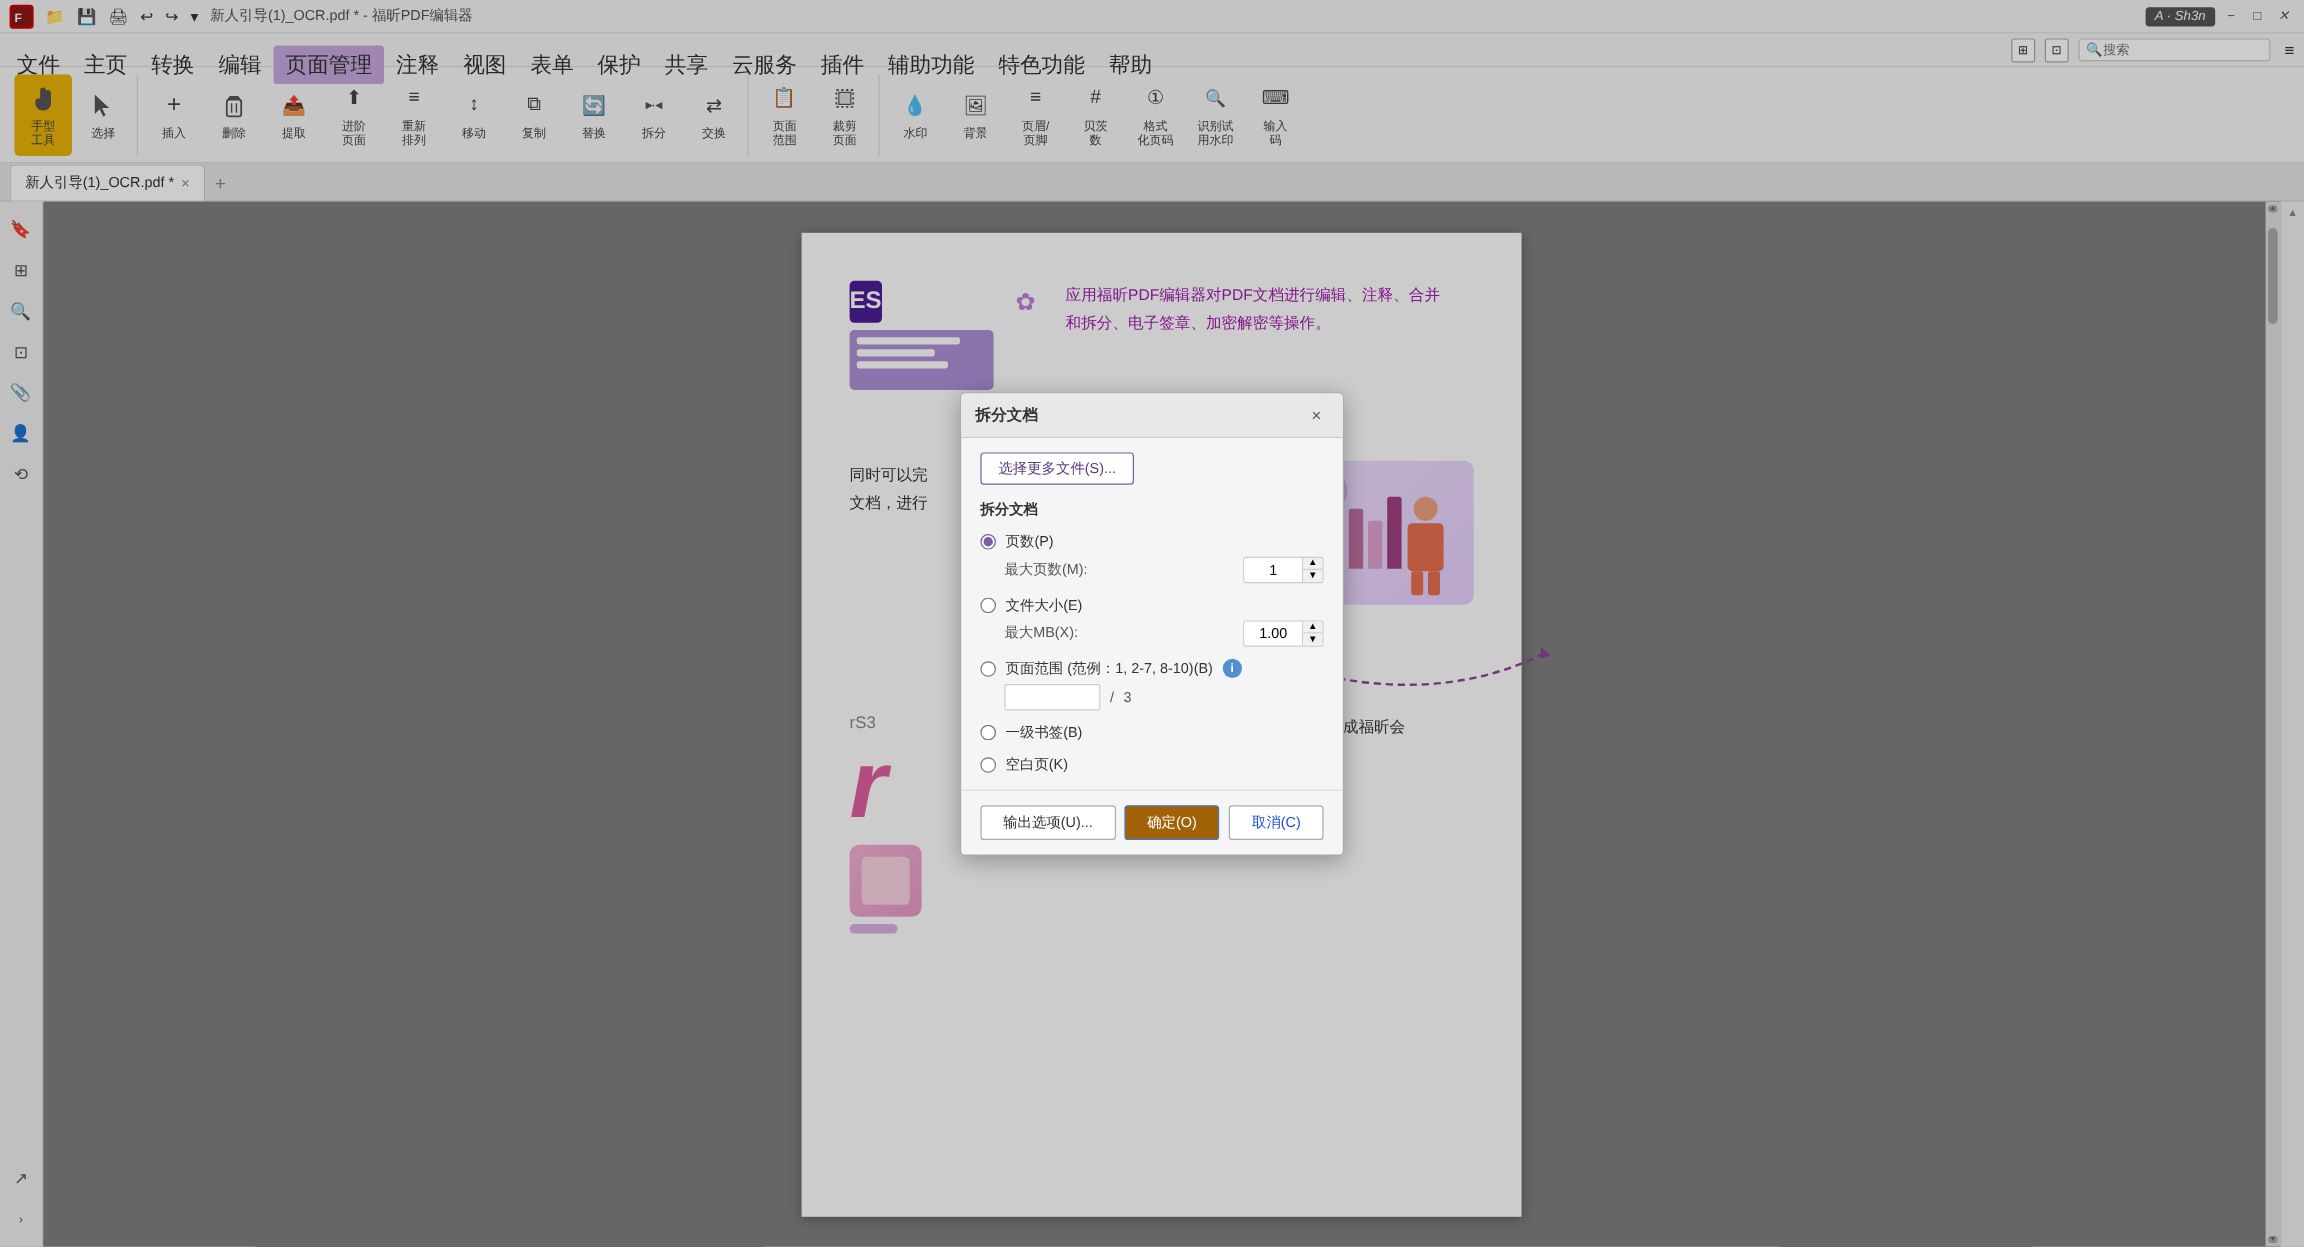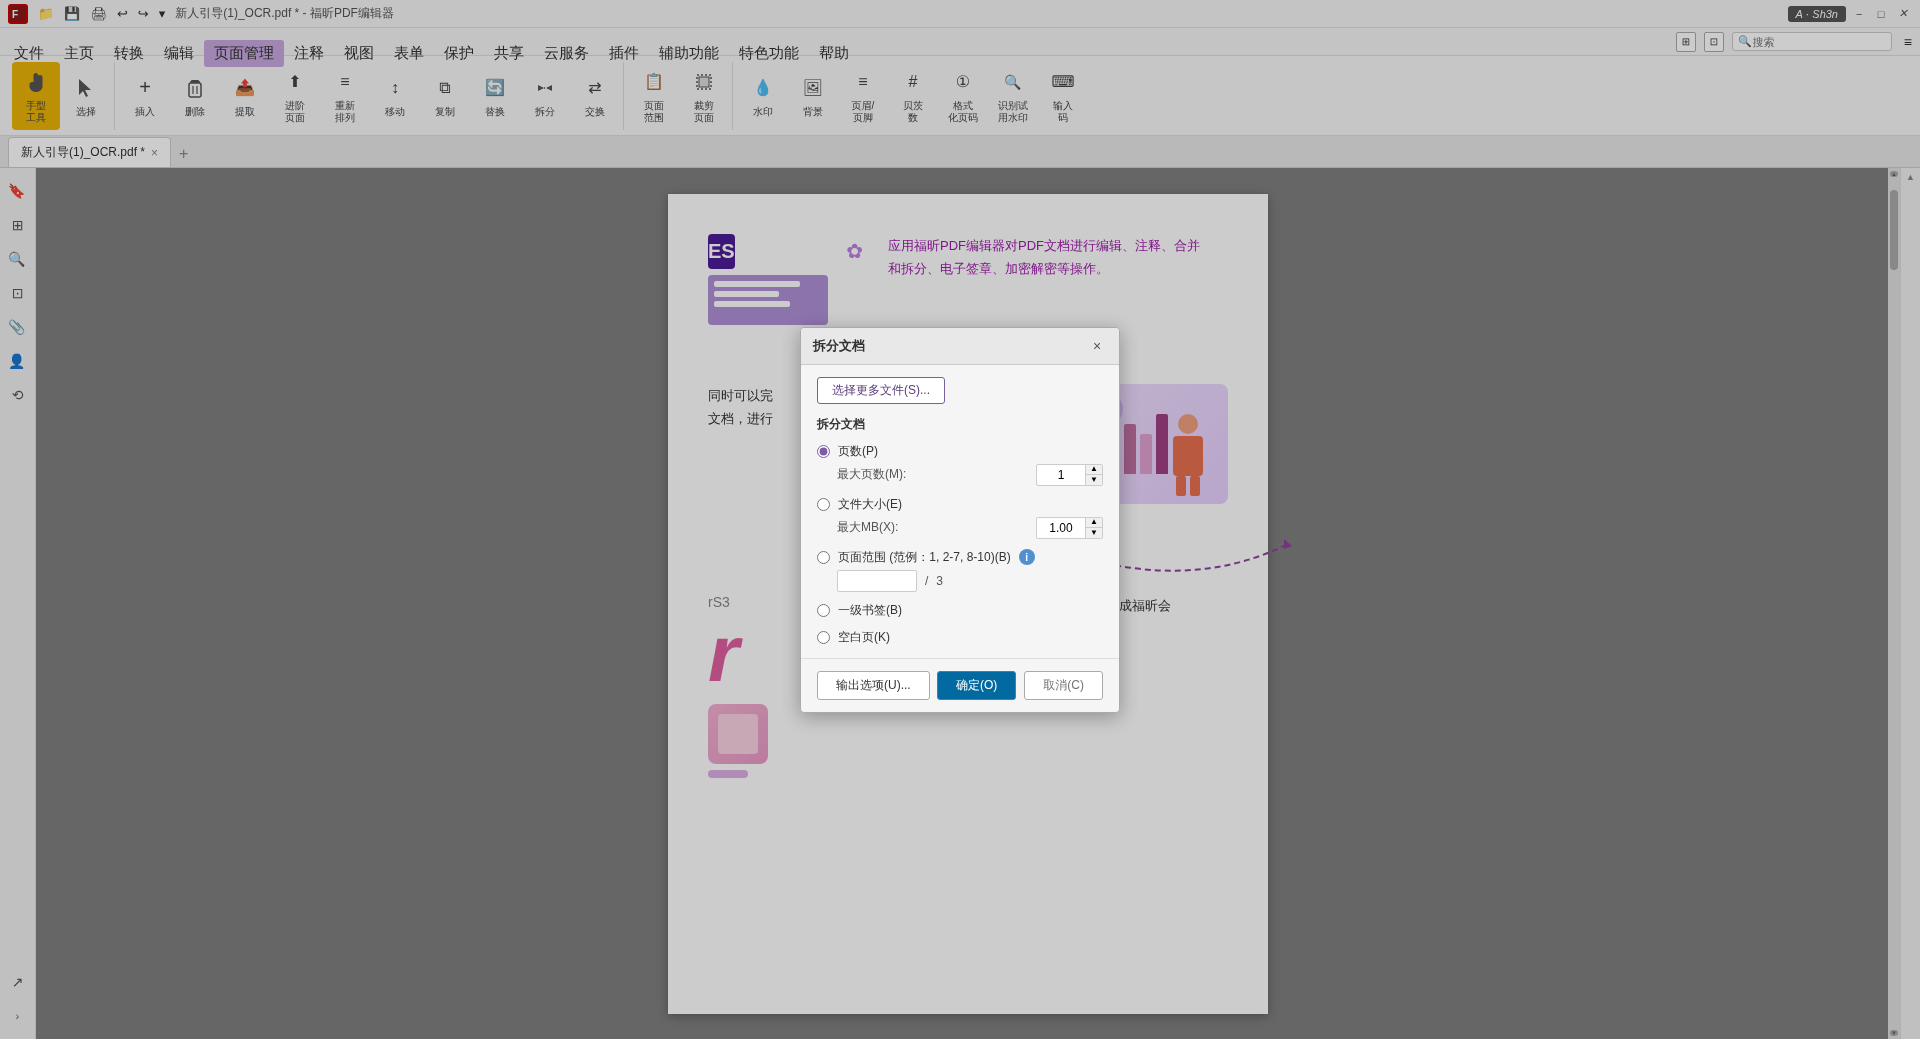--- a/index.html
+++ b/index.html
@@ -29,21 +29,21 @@
       background: #f5f5f5;
       display: flex;
       align-items: center;
       padding: 0 4px;
       border-bottom: 1px solid #ddd;
     }
     .menu-item {
       padding: 4px 10px;
       cursor: pointer;
       border-radius: 3px;
-      font-size: 15px;
+      font-size: 18px;
       color: #333;
       margin-top: 24px;
     }
     .menu-item.active { background: #c8a8e0; color: #333; }
 
     
     #toolbar {
       height: 80px;
       background: #f8f8f8;
       border-bottom: 1px solid #ddd;
@@ -338,28 +338,28 @@
       font-size: 12px;
       cursor: pointer;
       border: 1px solid;
     }
     .dlg-btn-outline {
       background: white;
       border-color: #aaa;
       color: #333;
     }
     .dlg-btn-primary {
-      background: #0369a1;
+      background: #a16207;
       border-color: #4a78bc;
       color: white;
     }
     .dlg-btn-secondary {
       background: white;
       border-color: #aaa;
-      color: #737373;
+      color: #1d4ed8;
     }
     .dlg-btn-group { display: flex; gap: 8px; }
 
     
     #quick-toolbar {
       display: flex;
       align-items: center;
       gap: 2px;
     }
 

